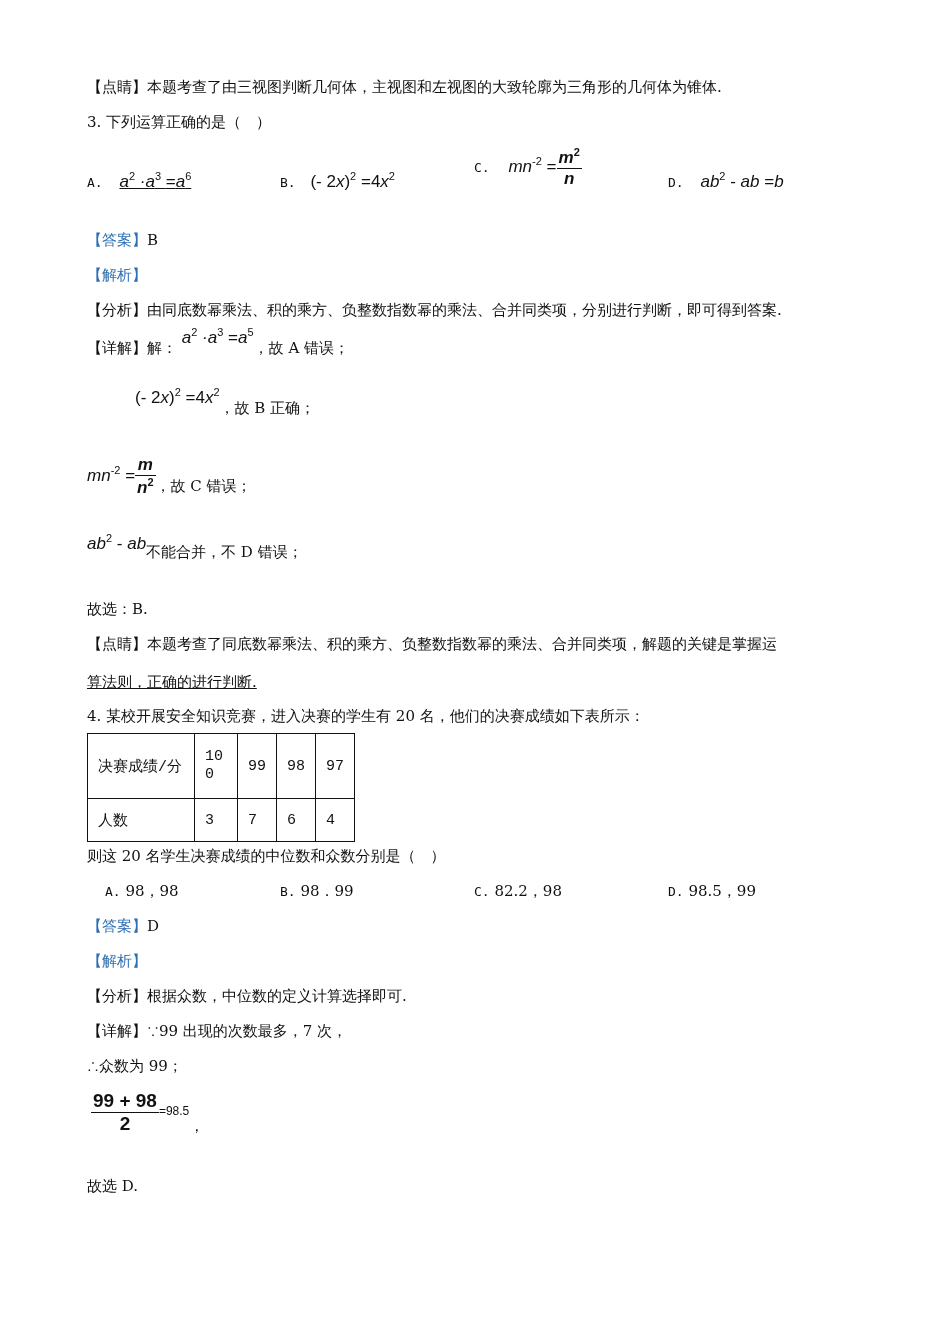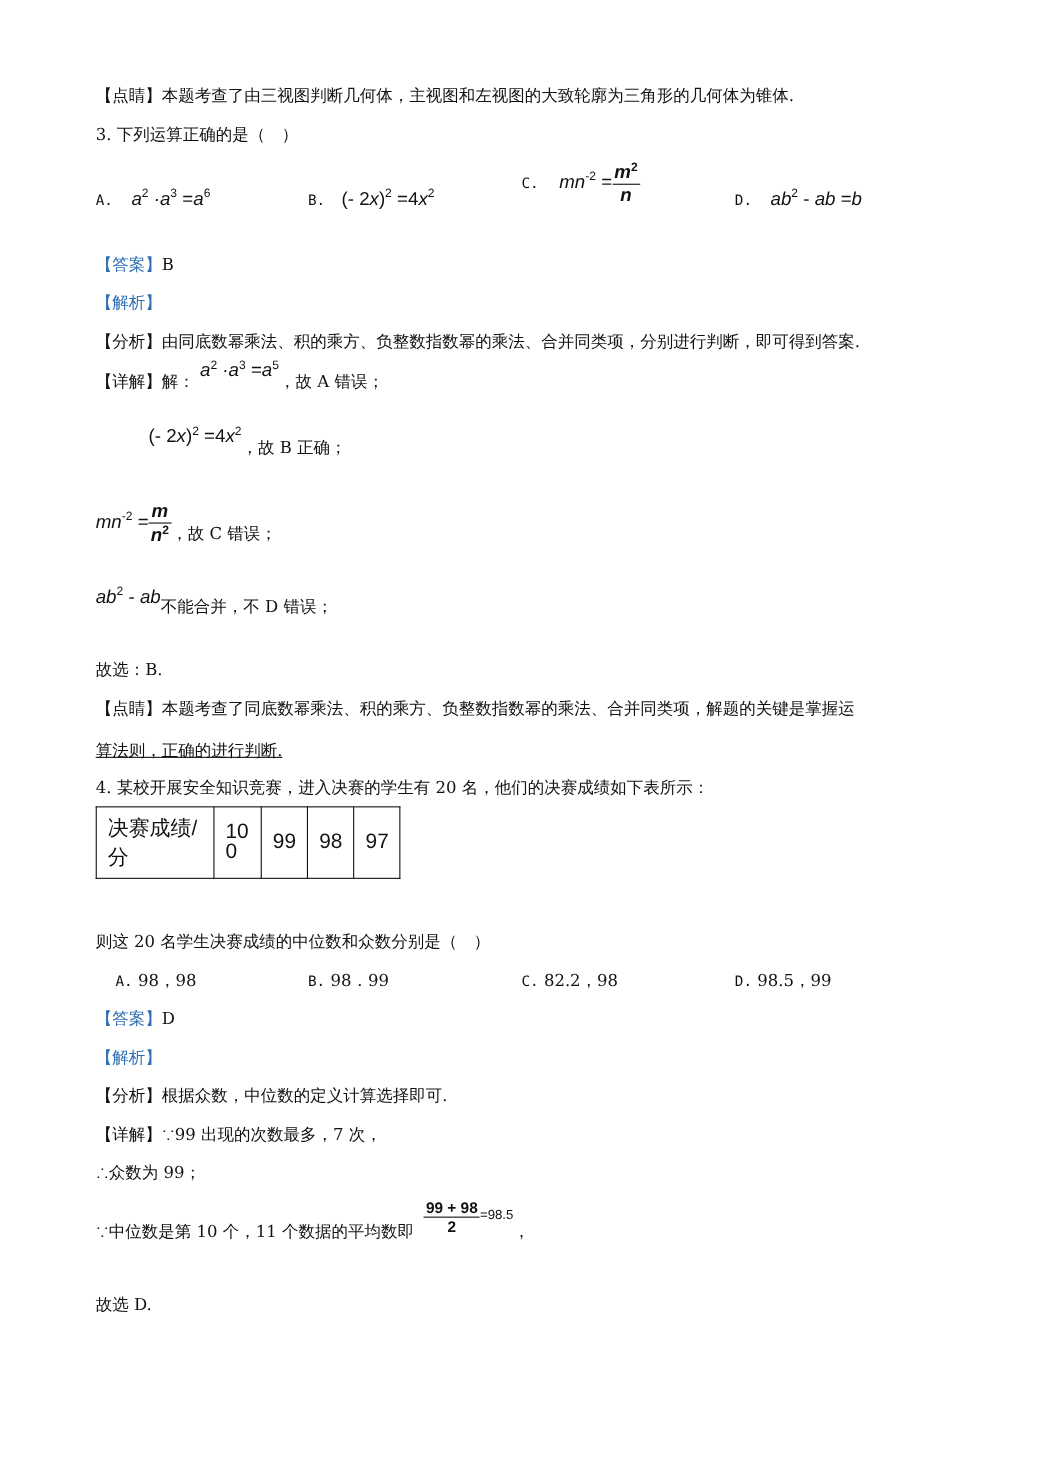--- a/index.html
+++ b/index.html
@@ -7,38 +7,38 @@
          font-family: "DejaVu Serif", "Liberation Serif", serif; color: #111; font-size: 15px; }
   .abs { position: absolute; white-space: nowrap; }
   .blue { color: #2e6fb3; }
   .math { font-family: "Liberation Sans", "DejaVu Sans", sans-serif; font-style: italic; font-size: 17px; }
   .math .up { font-size: 11px; vertical-align: 7px; font-style: normal; }
   .math .n { font-style: normal; }
   .frac { display: inline-block; vertical-align: middle; text-align: center; font-weight: bold; }
   .frac .num { display: block; border-bottom: 1px solid #111; padding: 0 2px; }
   .frac .den { display: block; padding: 0 2px; }
   .opt-letter { font-family: "DejaVu Sans Mono", monospace; font-size: 13px; }
-  table.scores { position: absolute; left: 87px; top: 733px; border-collapse: collapse; font-size: 19px;
-                 font-family: Liberation Sans, sans-serif; }
+  table.scores { position: absolute; left: 87px; top: 733px; border-collapse: collapse; font-size: 15px;
+                 font-family: Liberation Mono, monospace; }
   table.scores td { border: 1px solid #111; padding: 4px 10px; vertical-align: middle; }
   table.scores tr.r1 td { height: 56px; }
   table.scores tr.r2 td { height: 34px; }
 </style>
 </head>
 <body>
 
 <div class="abs" style="left:87px;top:78px;">
   <span>【点睛】</span><span>本题考查了由三视图判断几何体，主视图和左视图的大致轮廓为三角形的几何体为锥体.</span>
 </div>
 
 <div class="abs" style="left:87px;top:113px;">3. 下列运算正确的是（　）</div>
 
 <div class="abs" style="left:87px;top:170px;">
   <span class="opt-letter">A.</span>
-  <span class="math" style="margin-left:12px;">a<span class="up">2</span> ·a<span class="up">3</span> <span class="n">=</span>a<span class="up">6</span></span>
+  <span class="math" style="margin-left:12px;text-decoration:underline;">a<span class="up">2</span> ·a<span class="up">3</span> <span class="n">=</span>a<span class="up">6</span></span>
 </div>
 <div class="abs" style="left:280px;top:170px;">
   <span class="opt-letter">B.</span>
   <span class="math" style="margin-left:10px;"><span class="n">(- 2</span>x<span class="n">)</span><span class="up">2</span> <span class="n">=4</span>x<span class="up">2</span></span>
 </div>
 <div class="abs" style="left:474px;top:146px;">
   <span class="opt-letter" style="vertical-align:middle;">C.</span>
   <span class="math" style="margin-left:14px;vertical-align:middle;">mn<span class="up">-2</span> <span class="n">=</span><span class="frac"><span class="num">m<span class="up">2</span></span><span class="den">n</span></span></span>
 </div>
 <div class="abs" style="left:668px;top:170px;">
@@ -80,20 +80,27 @@
 
 <table class="scores">
   <tbody>
       <tr class="r1">
     <td style="width:86px;">决赛成绩/分</td>
     <td style="width:22px;word-break:break-all;white-space:normal;line-height:18px;">100</td>
     <td style="width:16px;">99</td>
     <td style="width:16px;">98</td>
     <td style="width:16px;">97</td>
   </tr>
+  <tr class="r2">
+    <td>人数</td>
+    <td>3</td>
+    <td>7</td>
+    <td>6</td>
+    <td>4</td>
+  </tr>
 </tbody>
   </table>
 
 <div class="abs" style="left:87px;top:847px;">则这 20 名学生决赛成绩的中位数和众数分别是（　）</div>
 
 <div class="abs" style="left:105px;top:882px;">
   <span class="opt-letter">A.</span> <span>98，98</span>
 </div>
 <div class="abs" style="left:280px;top:882px;">
   <span class="opt-letter">B.</span> <span>98．99</span>
@@ -111,20 +118,19 @@
 <div class="abs blue" style="left:87px;top:952px;">【解析】</div>
 <div class="abs" style="left:87px;top:987px;">
   <span>【分析】</span><span>根据众数，中位数的定义计算选择即可.</span>
 </div>
 <div class="abs" style="left:87px;top:1022px;">
   <span>【详解】</span><span>∵99 出现的次数最多，7 次，</span>
 </div>
 <div class="abs" style="left:87px;top:1057px;">∴众数为 99；</div>
 
 <div class="abs" style="left:87px;top:1090px;">
-  <span style="vertical-align:-14px;">∵中位数是第 10 个，11 个数据的平均数即</span>
-  <span class="frac" style="font-family:'Liberation Sans',sans-serif;font-size:14px;margin-left:4px;">
+  <span class="frac" style="font-family:'Liberation Sans',sans-serif;font-size:19px;margin-left:4px;">
     <span class="num">99 + 98</span>
     <span class="den">2</span>
   </span><span style="font-family:'Liberation Sans',sans-serif;font-size:12px;vertical-align:2px;">=98.5</span><span style="vertical-align:-14px;">，</span>
 </div>
 
 <div class="abs" style="left:87px;top:1177px;">故选 D.</div>
 
 </body></html>

